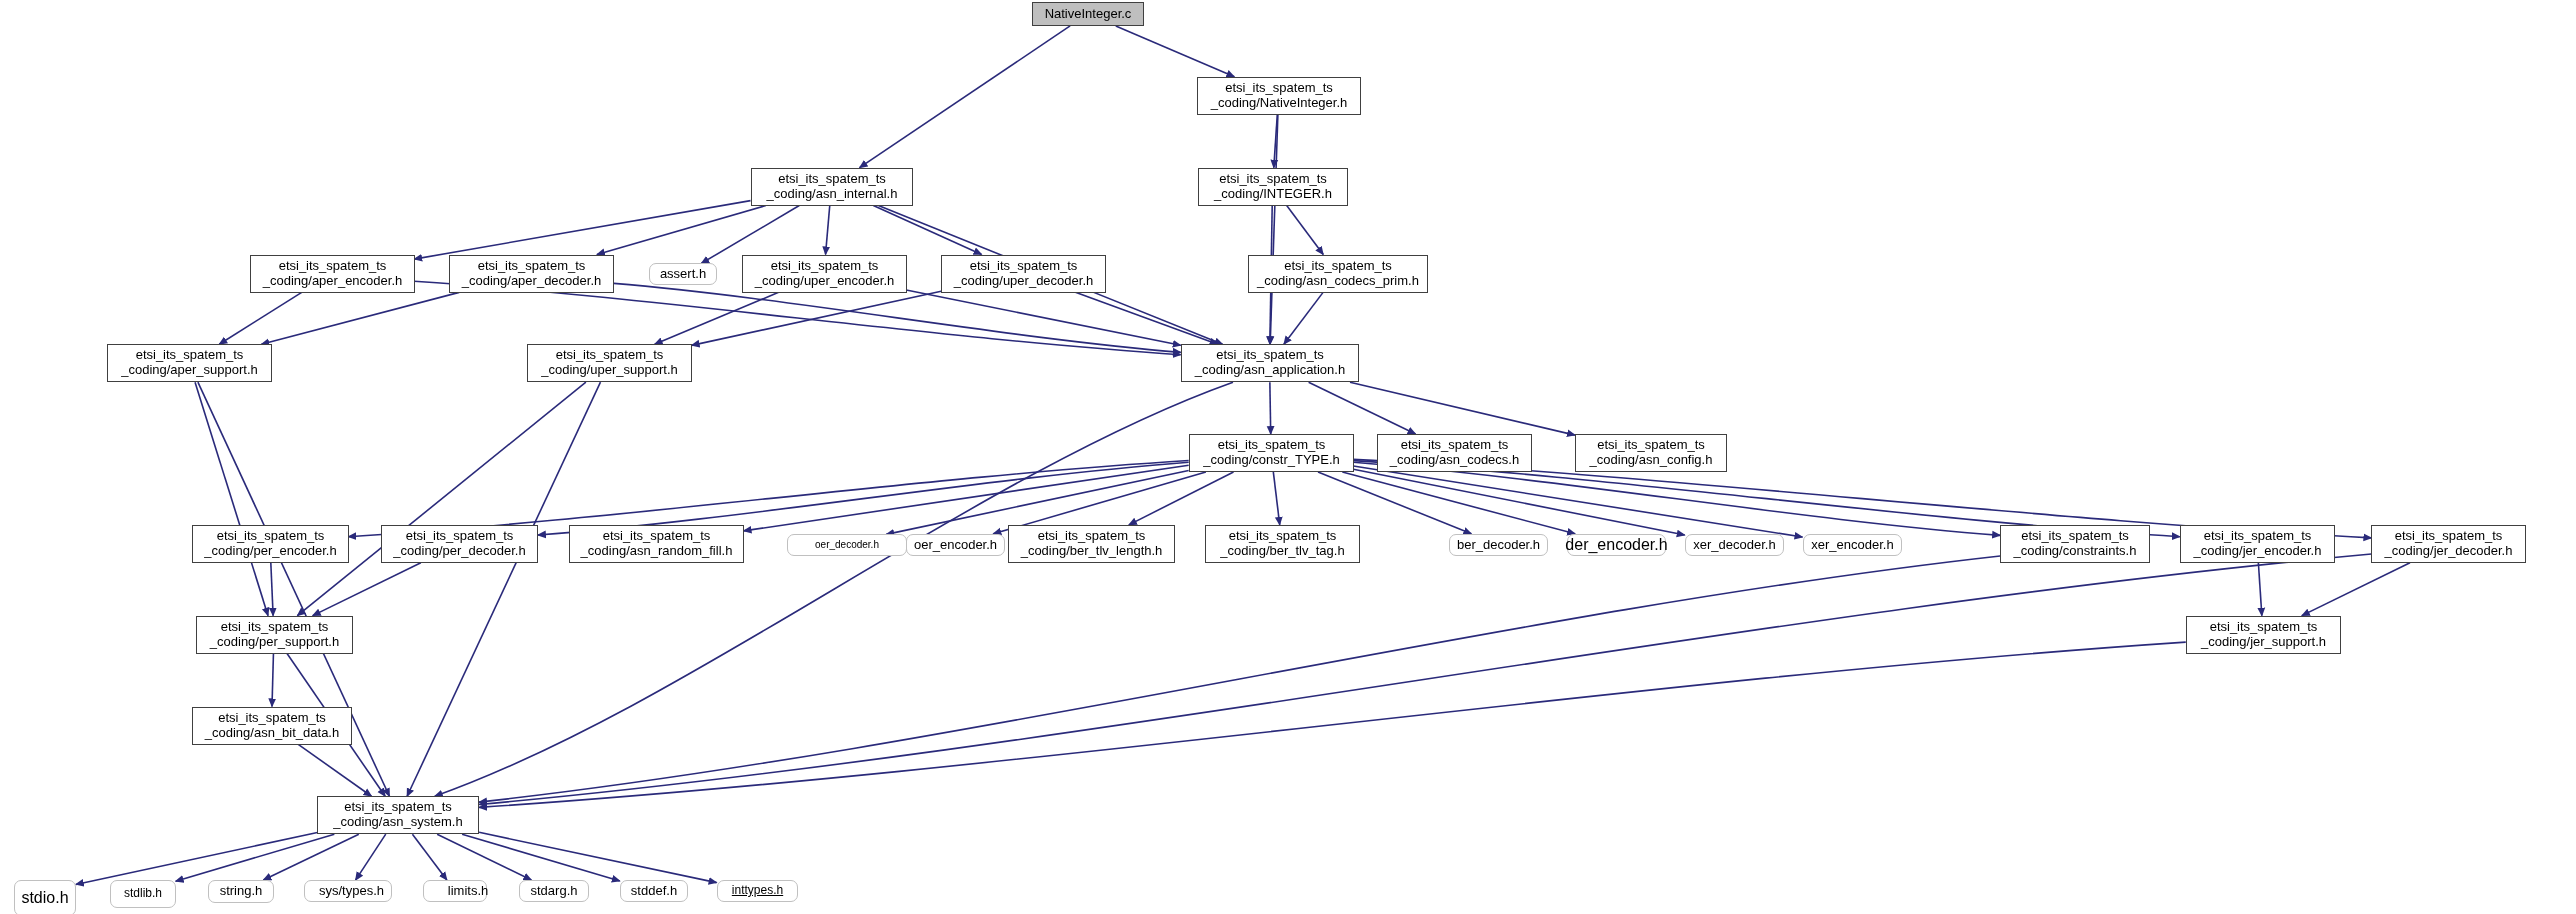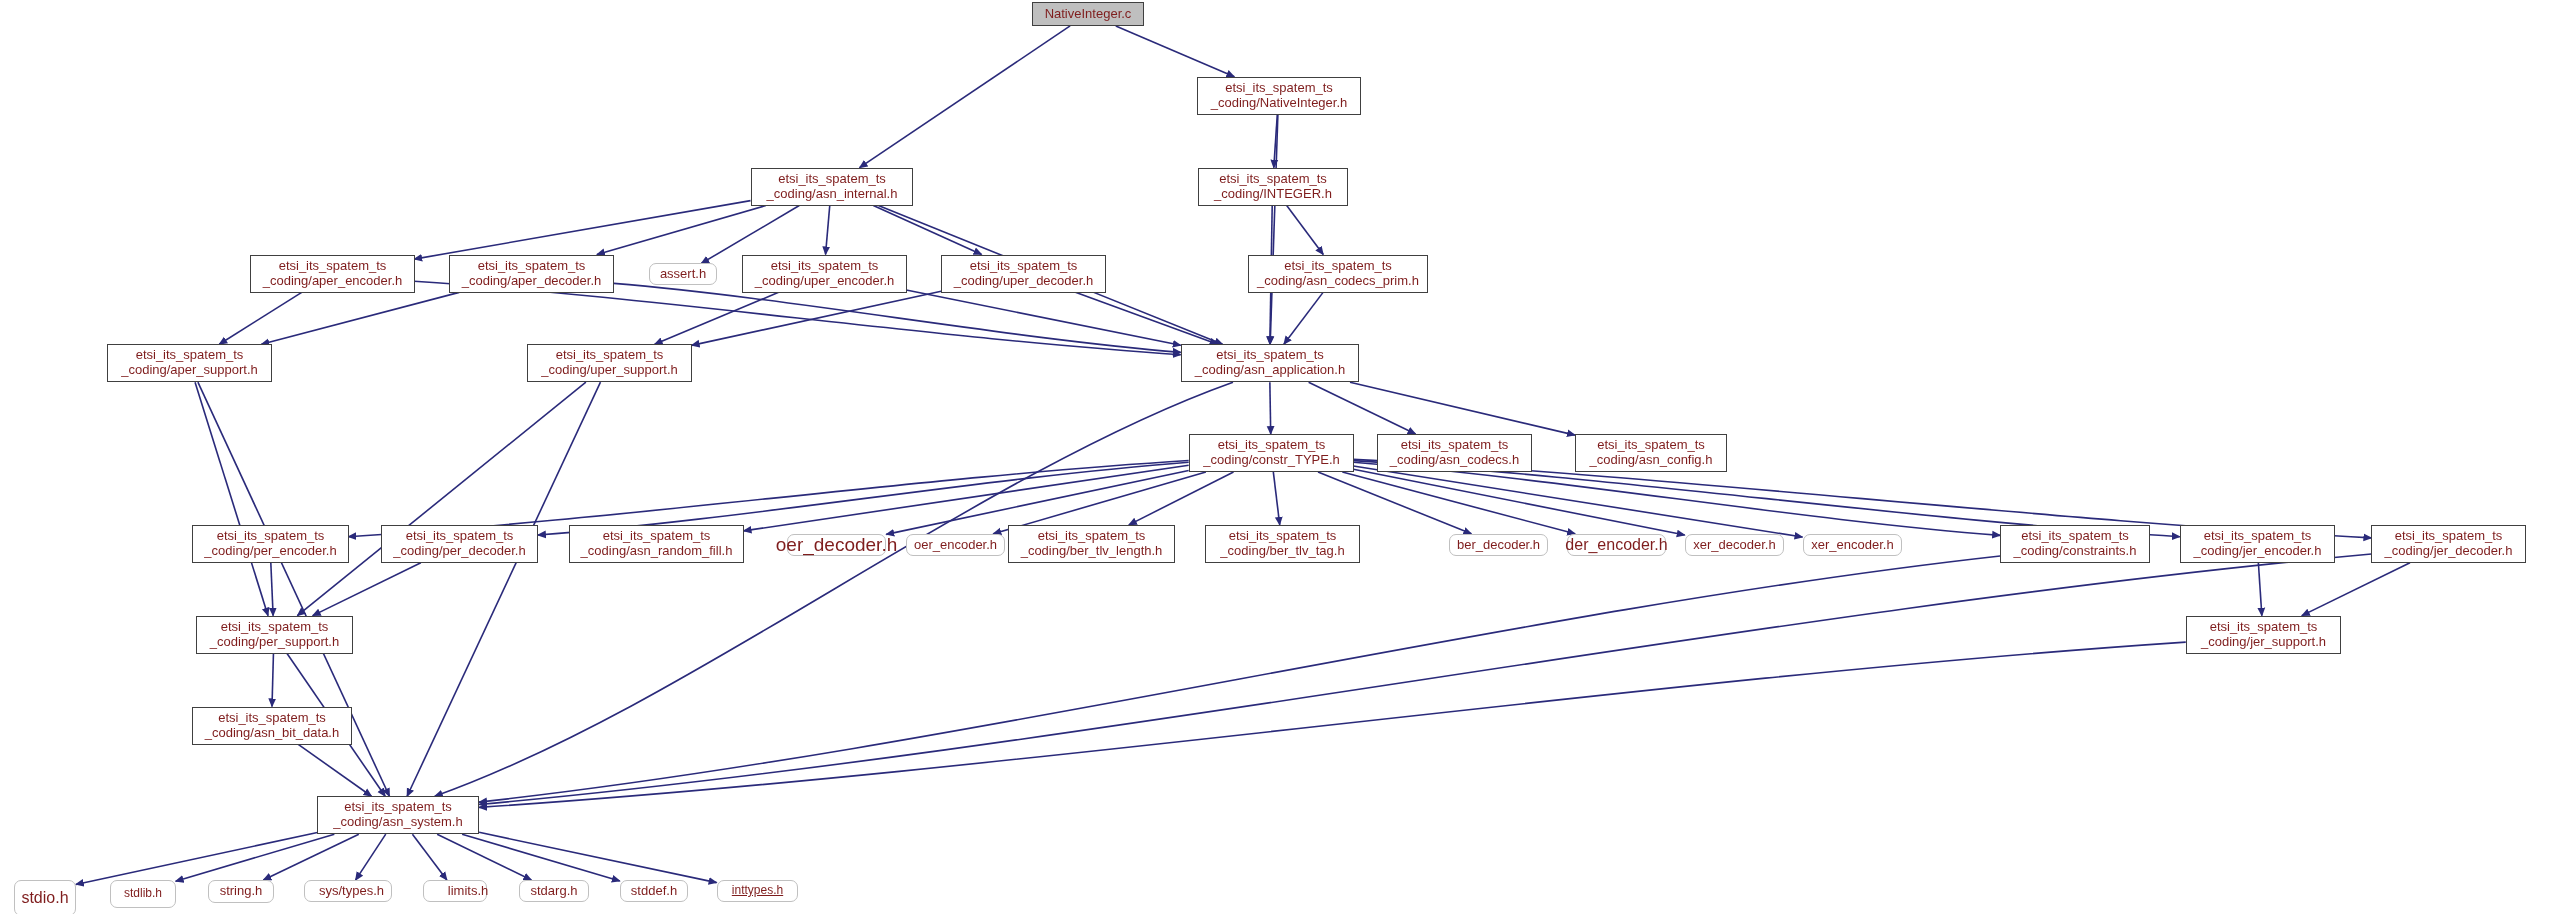--- a/index.html
+++ b/index.html
@@ -9,21 +9,21 @@
   .node{
     position:absolute;
     box-sizing:border-box;
     display:flex;
     flex-direction:column;
     align-items:center;
     justify-content:center;
     text-align:center;
     background:#ffffff;
     border:1px solid #404040;
-    color:#7f1d1d;
+    color:#000000;
     line-height:1.12;
     white-space:pre;
     z-index:5;
   }
   .node.root{background:#bfbfbf;border-color:#404040;}
   .node.ext{border-color:#c0c0c0;border-radius:7px;}
   .node .ln{display:block;}
 </style>
 </head>
 <body>
@@ -112,21 +112,21 @@
       <div class="node" style="left: 1248px; top: 255px; width: 180px; height: 38px; font-size: 13px;"><span class="ln">etsi_its_spatem_ts</span><span class="ln">_coding/asn_codecs_prim.h</span></div>
       <div class="node" style="left: 107px; top: 344px; width: 165px; height: 38px; font-size: 13px;"><span class="ln">etsi_its_spatem_ts</span><span class="ln">_coding/aper_support.h</span></div>
       <div class="node" style="left: 527px; top: 344px; width: 165px; height: 38px; font-size: 13px;"><span class="ln">etsi_its_spatem_ts</span><span class="ln">_coding/uper_support.h</span></div>
       <div class="node" style="left: 1181px; top: 344px; width: 178px; height: 38px; font-size: 13px;"><span class="ln">etsi_its_spatem_ts</span><span class="ln">_coding/asn_application.h</span></div>
       <div class="node" style="left: 1189px; top: 434px; width: 165px; height: 38px; font-size: 13px;"><span class="ln">etsi_its_spatem_ts</span><span class="ln">_coding/constr_TYPE.h</span></div>
       <div class="node" style="left: 1377px; top: 434px; width: 155px; height: 38px; font-size: 13px;"><span class="ln">etsi_its_spatem_ts</span><span class="ln">_coding/asn_codecs.h</span></div>
       <div class="node" style="left: 1575px; top: 434px; width: 152px; height: 38px; font-size: 13px;"><span class="ln">etsi_its_spatem_ts</span><span class="ln">_coding/asn_config.h</span></div>
       <div class="node" style="left: 192px; top: 525px; width: 157px; height: 38px; font-size: 13px;"><span class="ln">etsi_its_spatem_ts</span><span class="ln">_coding/per_encoder.h</span></div>
       <div class="node" style="left: 381px; top: 525px; width: 157px; height: 38px; font-size: 13px;"><span class="ln">etsi_its_spatem_ts</span><span class="ln">_coding/per_decoder.h</span></div>
       <div class="node" style="left: 569px; top: 525px; width: 175px; height: 38px; font-size: 13px;"><span class="ln">etsi_its_spatem_ts</span><span class="ln">_coding/asn_random_fill.h</span></div>
-      <div class="node ext" style="left: 787px; top: 534px; width: 99px; height: 22px; font-size: 19px;"><span class="ln">oer_decoder.h</span></div>
+      <div class="node ext" style="left: 787px; top: 534px; width: 120px; height: 22px; font-size: 10px;"><span class="ln">oer_decoder.h</span></div>
       <div class="node ext" style="left: 906px; top: 534px; width: 99px; height: 22px; font-size: 13px;"><span class="ln">oer_encoder.h</span></div>
       <div class="node" style="left: 1008px; top: 525px; width: 167px; height: 38px; font-size: 13px;"><span class="ln">etsi_its_spatem_ts</span><span class="ln">_coding/ber_tlv_length.h</span></div>
       <div class="node" style="left: 1205px; top: 525px; width: 155px; height: 38px; font-size: 13px;"><span class="ln">etsi_its_spatem_ts</span><span class="ln">_coding/ber_tlv_tag.h</span></div>
       <div class="node ext" style="left: 1449px; top: 534px; width: 99px; height: 22px; font-size: 13px;"><span class="ln">ber_decoder.h</span></div>
       <div class="node ext" style="left: 1567px; top: 534px; width: 99px; height: 22px; font-size: 16px;"><span class="ln">der_encoder.h</span></div>
       <div class="node ext" style="left: 1685px; top: 534px; width: 99px; height: 22px; font-size: 13px;"><span class="ln">xer_decoder.h</span></div>
       <div class="node ext" style="left: 1803px; top: 534px; width: 99px; height: 22px; font-size: 13px;"><span class="ln">xer_encoder.h</span></div>
       <div class="node" style="left: 2000px; top: 525px; width: 150px; height: 38px; font-size: 13px;"><span class="ln">etsi_its_spatem_ts</span><span class="ln">_coding/constraints.h</span></div>
       <div class="node" style="left: 2180px; top: 525px; width: 155px; height: 38px; font-size: 13px;"><span class="ln">etsi_its_spatem_ts</span><span class="ln">_coding/jer_encoder.h</span></div>
       <div class="node" style="left: 2371px; top: 525px; width: 155px; height: 38px; font-size: 13px;"><span class="ln">etsi_its_spatem_ts</span><span class="ln">_coding/jer_decoder.h</span></div>

